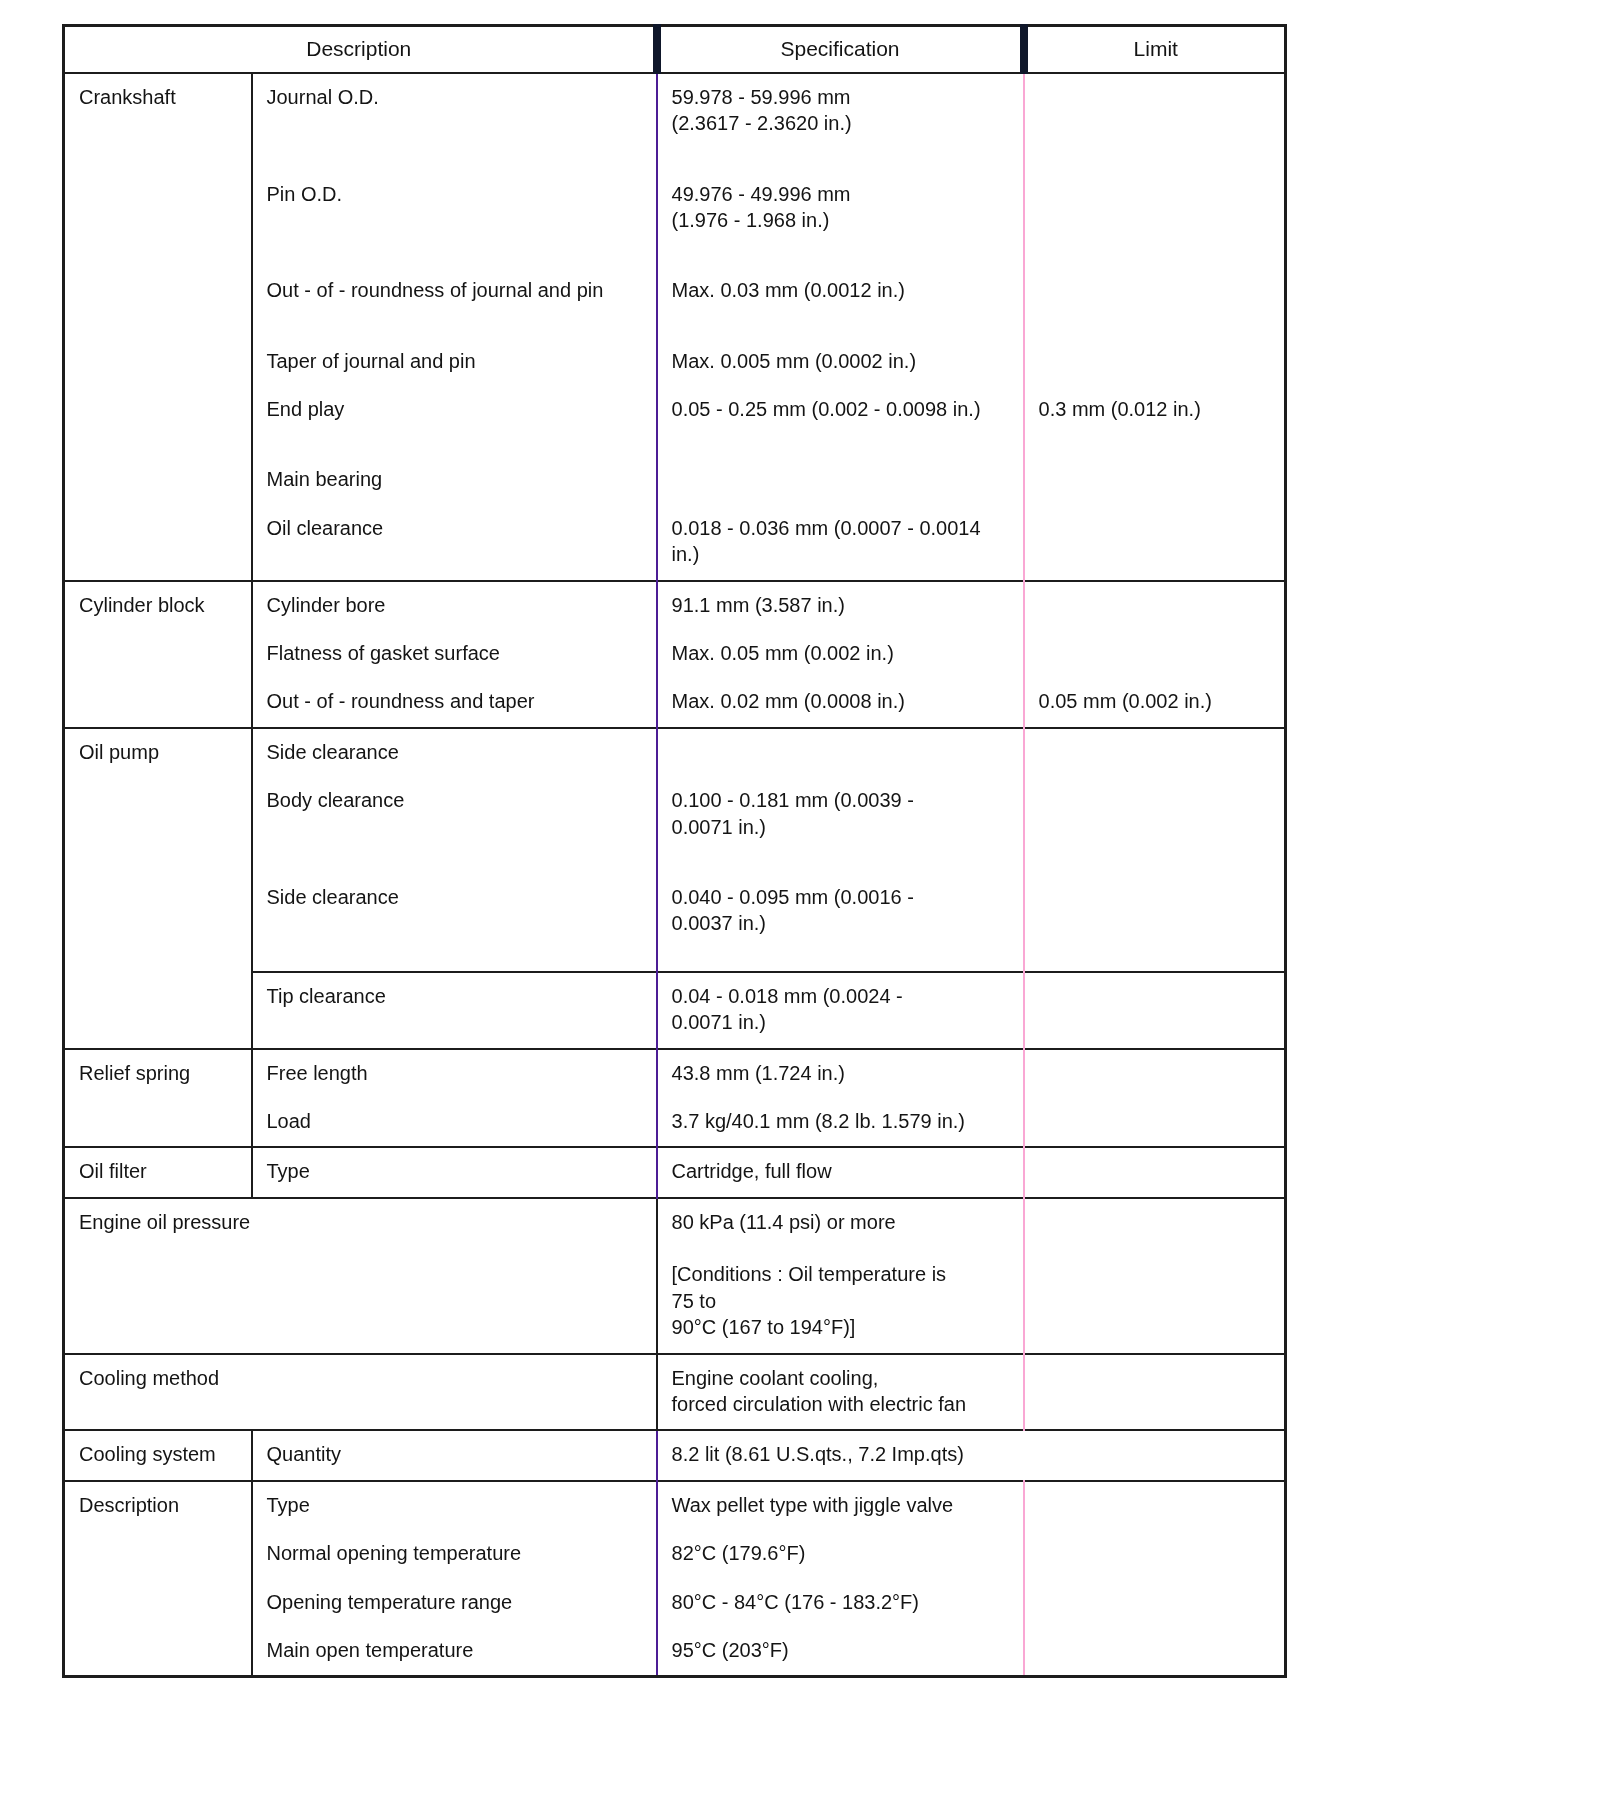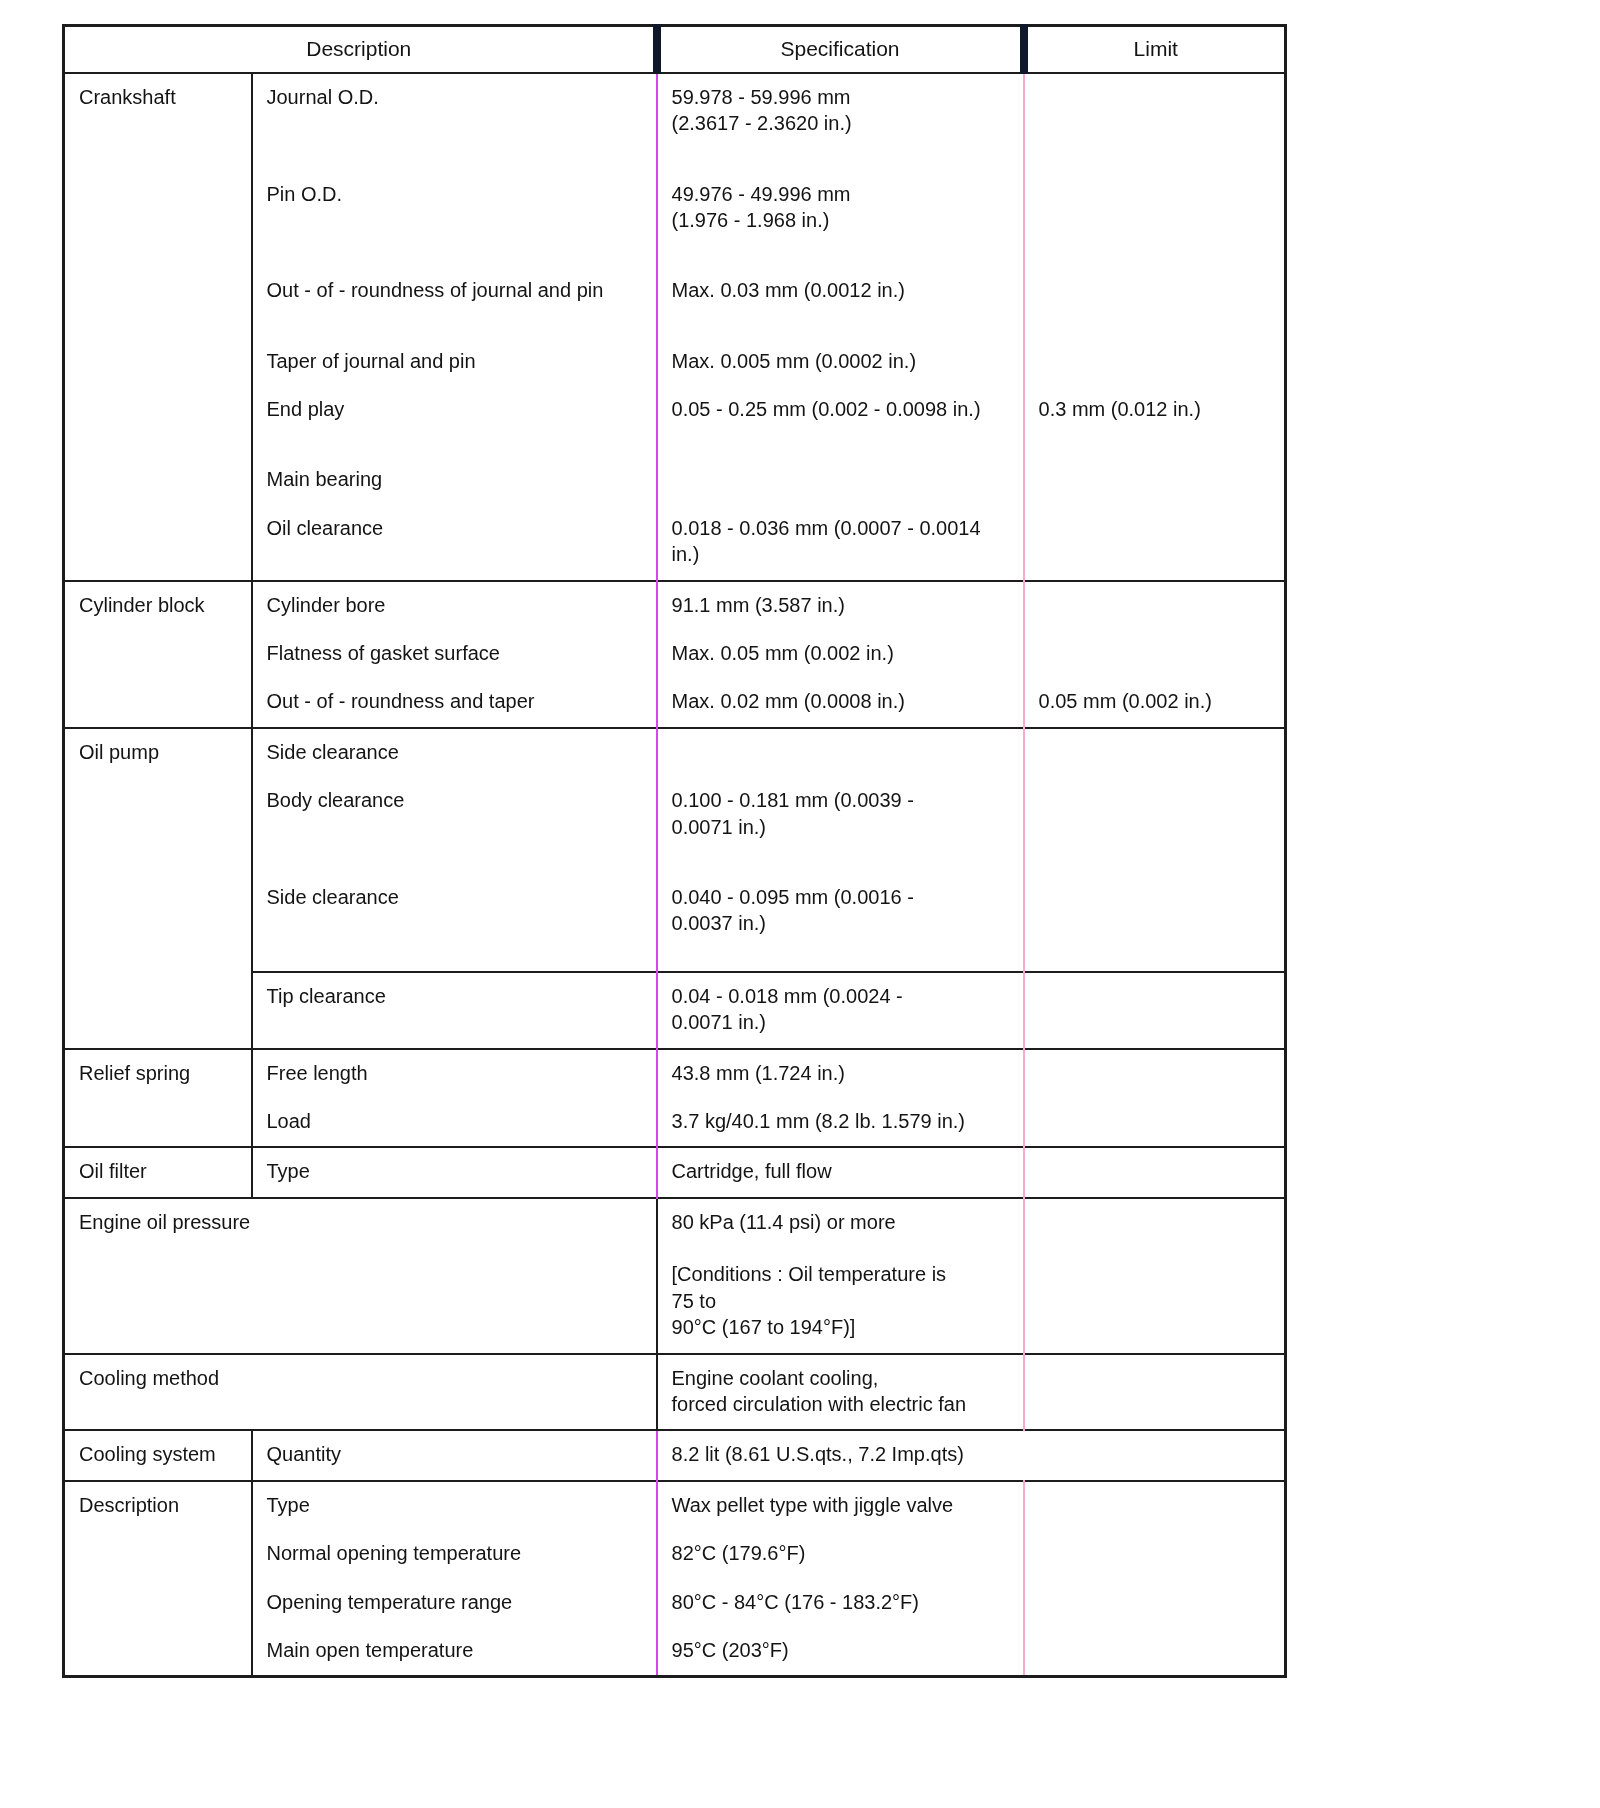--- a/index.html
+++ b/index.html
@@ -49,21 +49,21 @@
   thead th {
     text-align: center;
     padding: 8px 10px 9px 10px;
     border-bottom: 2px solid #1c1c1c;
     font-size: 21px;
     white-space: normal;
   }
   th.h-desc, th.h-spec { border-right: 8px solid #0f172a; }
 
   td.cat   { border-right: 2px solid #1c1c1c; }
-  td.item  { border-right: 2px solid #d946ef; }
+  td.item  { border-right: 2px solid #4c1d95; }
   td.spec  { border-right: 2px solid #f9a8d4; }
   td.limit { }
 
   td.item.indent { }
 
   tr.sec-top td { border-top: 2px solid #1c1c1c; }
   tr.row-top td { border-top: 2px solid #1c1c1c; }
   tr.gap td { padding-bottom: 34px; }
   tr.gap td.cat { padding-bottom: 28px; }
 </style>

